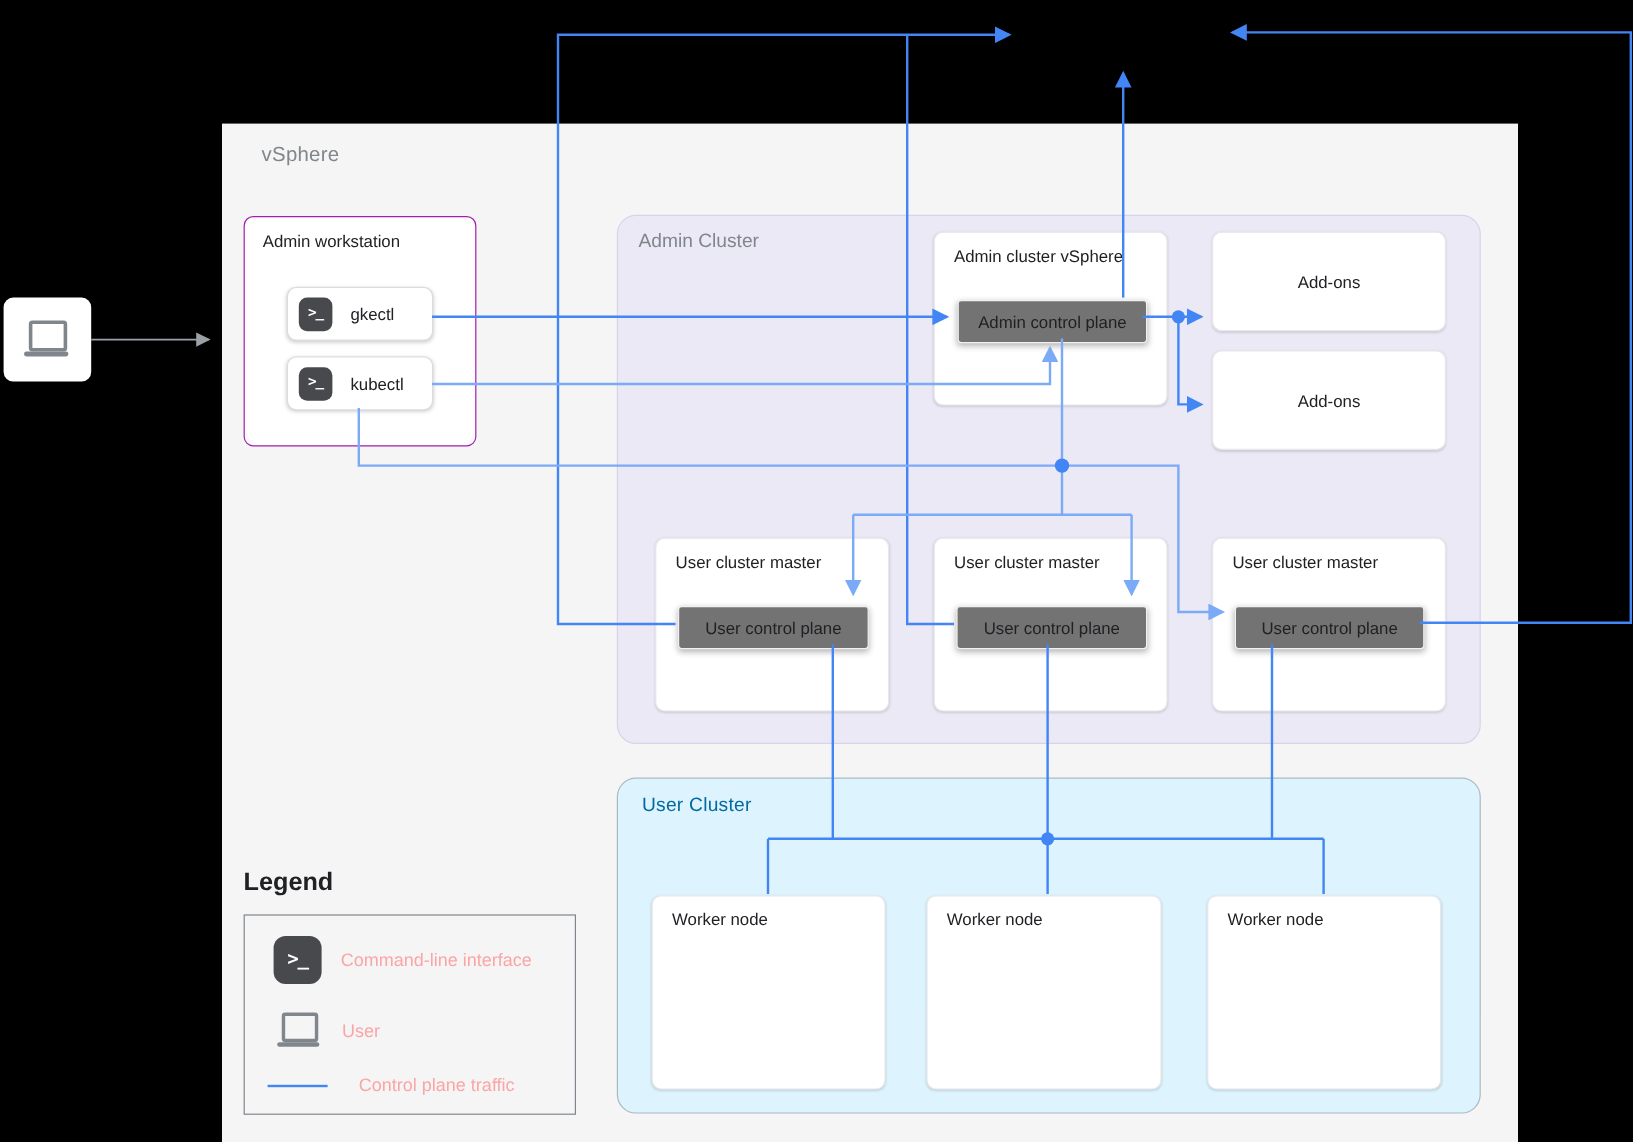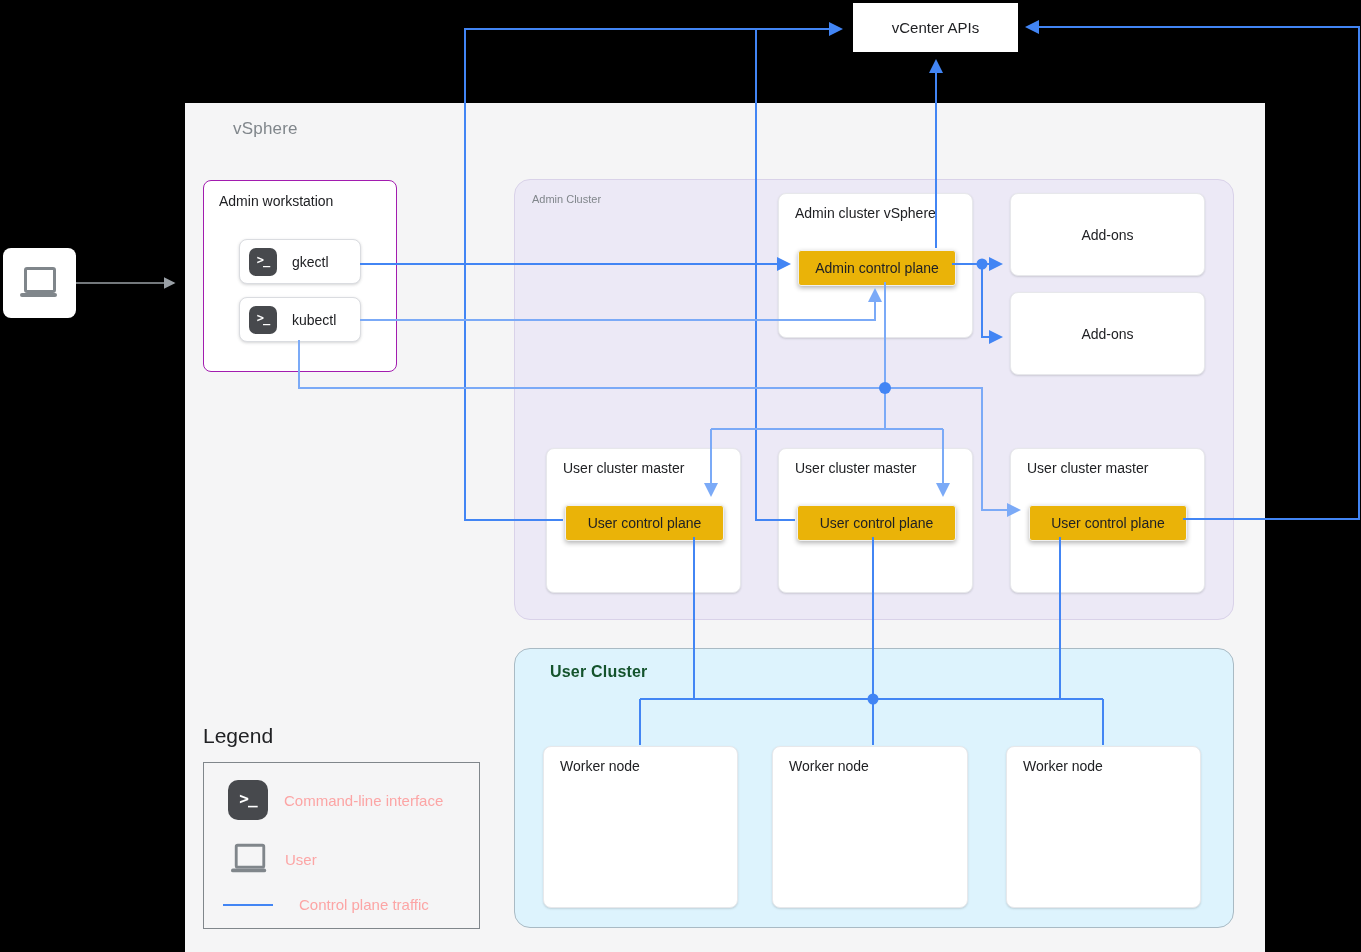--- a/index.html
+++ b/index.html
@@ -2,41 +2,41 @@
 <html><head>
 <meta charset="utf-8">
 <style>
   html,body{margin:0;padding:0;background:#000;}
   #canvas{position:relative;width:1361px;height:952px;background:#000;overflow:hidden;
           font-family:"Liberation Sans","DejaVu Sans",sans-serif;color:#202124;}
   .abs{position:absolute;}
 
   
   .vsphere{left:185px;top:103px;width:1080px;height:849px;background:#f5f5f6;}
-  .panel-label{font-size:17px;color:#80868b;letter-spacing:.2px;margin-left:15px;}
+  .panel-label{font-size:17px;color:#80868b;letter-spacing:.2px;}
   .admin-cluster{left:329px;top:76px;width:718px;height:439px;background:#ece9f6;
                  border:1px solid #d9d2e9;border-radius:16px;}
   .user-cluster{left:329px;top:545px;width:718px;height:278px;background:#ddf3fd;
                 border:1px solid #a9bac4;border-radius:16px;}
-  .user-cluster .panel-label{color:#14532d;font-weight:bold;}
-  .cluster-label{font-size:11px;color:#80868b;}
+  .user-cluster .panel-label{color:#0369a1;}
+  .cluster-label{font-size:16px;color:#80868b;}
 
   
   .node{background:#fff;border:1px solid #e7e8eb;border-radius:8px;
         box-shadow:0 1px 2px rgba(60,64,67,.18);}
   .node-label{position:absolute;left:16px;top:11px;font-size:14px;color:#202124;}
   .center-label{display:flex;align-items:center;justify-content:center;
                 font-size:14px;color:#202124;}
 
   
   .vcenter{left:853px;top:3px;width:165px;height:49px;background:#fff;
            display:flex;align-items:center;justify-content:center;font-size:15px;}
 
   
-  .cp{background:#eab308;border-radius:3px;border:1px solid #f0f0f0;
+  .cp{background:#737373;border-radius:3px;border:1px solid #f0f0f0;
       box-shadow:0 2px 5px rgba(0,0,0,.30);
       display:flex;align-items:center;justify-content:center;font-size:14px;}
 
   
   .admin-ws{left:203px;top:180px;width:192px;height:190px;background:#fff;
             border:1px solid #a21caf;border-radius:8px;box-shadow:none;}
   .tool{position:absolute;left:35px;width:122px;height:45px;background:#fff;
         border:1px solid #dadce0;border-radius:8px;box-shadow:0 1px 3px rgba(60,64,67,.22);
         display:flex;align-items:center;padding-left:9px;box-sizing:border-box;}
   .tool .tool-label{margin-left:15px;font-size:14px;}
@@ -54,21 +54,21 @@
   .laptop .screen{position:absolute;left:4px;top:0;width:26px;height:20px;
                   border:3px solid #80868b;border-radius:3px;background:transparent;}
   .laptop .base{position:absolute;left:0;top:26px;width:37px;height:4px;
                 background:#80868b;border-radius:2px;}
 
   
   .user-box{left:3px;top:248px;width:73px;height:70px;background:#fff;border-radius:8px;
             display:flex;align-items:center;justify-content:center;}
 
   
-  .legend-title{left:203px;top:724px;font-size:21px;color:#202124;font-weight:400;}
+  .legend-title{left:203px;top:724px;font-size:21px;color:#202124;font-weight:700;}
   .legend-box{left:203px;top:762px;width:275px;height:165px;border:1px solid #80868b;}
   .legend-row{position:absolute;display:flex;align-items:center;}
   .legend-label{font-size:15px;color:#fca5a5;}
   .legend-line{width:50px;height:2px;background:#4285f4;}
 
   svg.wires{left:0;top:0;width:1361px;height:952px;pointer-events:none;z-index:50;}
   .w-blue{stroke:#4285f4;stroke-width:2;fill:none;}
   .w-light{stroke:#7baaf7;stroke-width:2;fill:none;}
   .w-gray{stroke:#9aa0a6;stroke-width:1.5;fill:none;}
   .dot{fill:#4285f4;}
@@ -129,21 +129,20 @@
       <div class="tool-label">gkectl</div>
     </div>
     <div class="tool" style="top:116px;">
       <div class="term-icon">
           <span>&gt;_</span>
         </div>
       <div class="tool-label">kubectl</div>
     </div>
   </div>
 
-  <div class="abs vcenter">vCenter APIs</div>
 
   <div class="abs user-box">
     <div class="laptop">
       <div class="screen"></div>
         <div class="base"></div>
     </div>
   </div>
 
   <div class="abs legend-title">Legend</div>
   <div class="abs legend-box">

